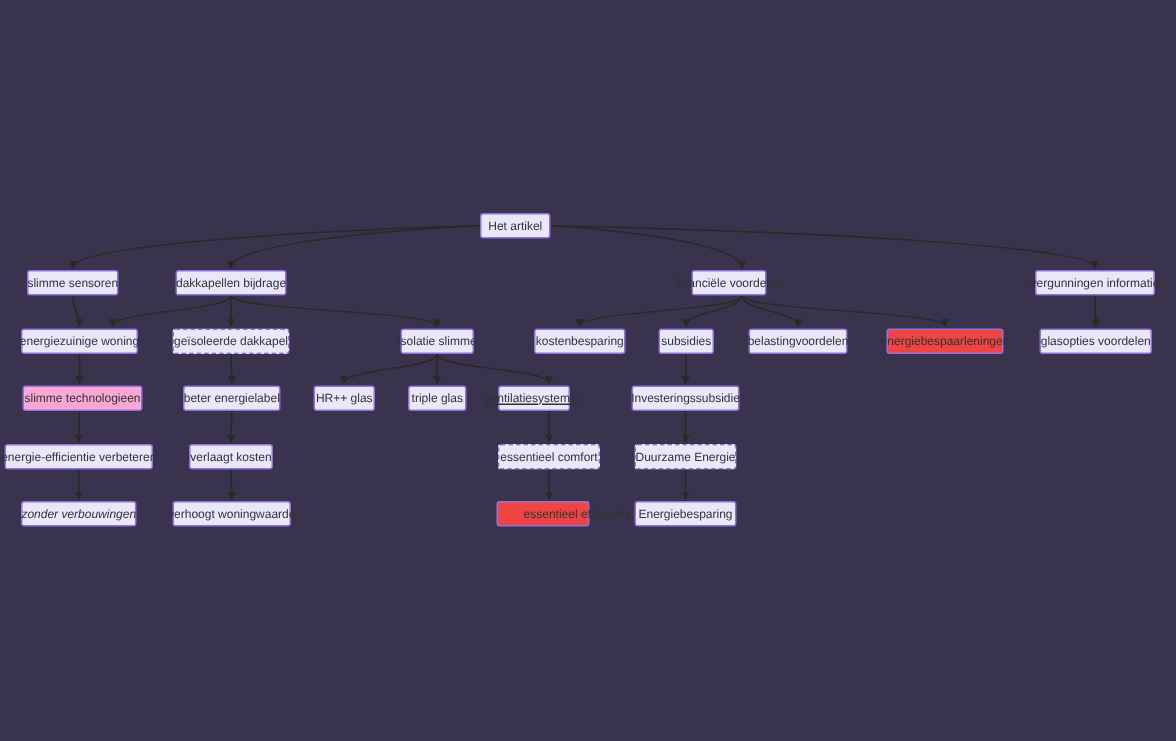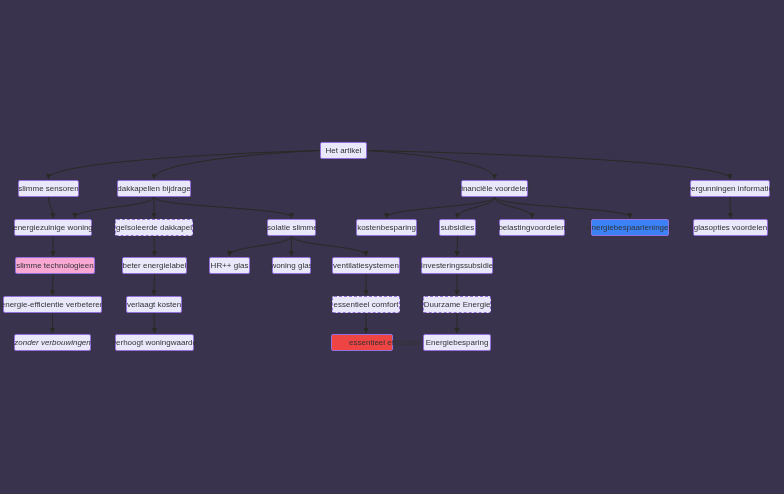--- a/index.html
+++ b/index.html
@@ -69,35 +69,35 @@
       <path d="M457,274 C457,284.25 457,284.25 457,294.5" fill="none" stroke="#282a24" stroke-width="1" marker-end="url(#arrow)"></path>
       <path d="M52.5,313 C52.5,322.75 52.5,322.75 52.5,332.5" fill="none" stroke="#282a24" stroke-width="1" marker-end="url(#arrow)"></path>
       <path d="M154,313 C154,322.75 154.5,322.75 154.5,332.5" fill="none" stroke="#282a24" stroke-width="1" marker-end="url(#arrow)"></path>
       <path d="M366,313 C366,322.75 366,322.75 366,332.5" fill="none" stroke="#282a24" stroke-width="1" marker-end="url(#arrow)"></path>
       <path d="M457,313 C457,322.75 457,322.75 457,332.5" fill="none" stroke="#282a24" stroke-width="1" marker-end="url(#arrow)"></path>
     </svg>
   <div id="node-layer">
       <div class="node" style="left: 320px; top: 142px; width: 47px; height: 17px; background: rgb(233, 231, 250); border-color: rgb(147, 112, 219); color: rgb(51, 51, 51);">Het artikel</div>
       <div class="node" style="left: 18px; top: 180px; width: 61px; height: 17px; background: rgb(233, 231, 250); border-color: rgb(147, 112, 219); color: rgb(51, 51, 51);">slimme sensoren</div>
       <div class="node" style="left: 117px; top: 180px; width: 74px; height: 17px; background: rgb(233, 231, 250); border-color: rgb(147, 112, 219); color: rgb(51, 51, 51);">dakkapellen bijdrage</div>
-      <div class="node" style="left: 461px; top: 180px; width: 67px; height: 17px; background: rgb(233, 231, 250); border-color: rgb(147, 112, 219); color: rgb(51, 51, 51);">financiële voordelen</div>
+      <div class="node" style="left: 461px; top: 180px; width: 50px; height: 17px; background: rgb(233, 231, 250); border-color: rgb(147, 112, 219); color: rgb(51, 51, 51);">financiële voordelen</div>
       <div class="node" style="left: 690px; top: 180px; width: 80px; height: 17px; background: rgb(233, 231, 250); border-color: rgb(147, 112, 219); color: rgb(51, 51, 51);">vergunningen informatie</div>
       <div class="node" style="left: 14px; top: 219px; width: 78px; height: 17px; background: rgb(233, 231, 250); border-color: rgb(147, 112, 219); color: rgb(51, 51, 51);">energiezuinige woning</div>
       <div class="node dashed" style="left: 115px; top: 219px; width: 78px; height: 17px; background: rgb(233, 231, 250); border-color: rgb(147, 112, 219); color: rgb(51, 51, 51);">geïsoleerde dakkapel</div>
       <div class="node" style="left: 267px; top: 219px; width: 49px; height: 17px; background: rgb(233, 231, 250); border-color: rgb(147, 112, 219); color: rgb(51, 51, 51);">isolatie slimme</div>
       <div class="node" style="left: 356px; top: 219px; width: 61px; height: 17px; background: rgb(233, 231, 250); border-color: rgb(147, 112, 219); color: rgb(51, 51, 51);">kostenbesparing</div>
       <div class="node" style="left: 439px; top: 219px; width: 37px; height: 17px; background: rgb(233, 231, 250); border-color: rgb(147, 112, 219); color: rgb(51, 51, 51);">subsidies</div>
       <div class="node" style="left: 499px; top: 219px; width: 66px; height: 17px; background: rgb(233, 231, 250); border-color: rgb(147, 112, 219); color: rgb(51, 51, 51);">belastingvoordelen</div>
-      <div class="node" style="left: 591px; top: 219px; width: 78px; height: 17px; background: #3b82f6; border-color: rgb(147, 112, 219); color: rgb(51, 51, 51); text-align: right;">energiebespaarleningen</div>
+      <div class="node" style="left: 591px; top: 219px; width: 78px; height: 17px; background: #ef4444; border-color: rgb(147, 112, 219); color: rgb(51, 51, 51); text-align: right;">energiebespaarleningen</div>
       <div class="node" style="left: 693px; top: 219px; width: 75px; height: 17px; background: rgb(233, 231, 250); border-color: rgb(147, 112, 219); color: rgb(51, 51, 51);">glasopties voordelen</div>
       <div class="node" style="left: 15px; top: 257px; width: 80px; height: 17px; background: #f9a8d4; border-color: rgb(147, 112, 219); color: rgb(51, 51, 51);">slimme technologieen</div>
       <div class="node" style="left: 122px; top: 257px; width: 65px; height: 17px; background: rgb(233, 231, 250); border-color: rgb(147, 112, 219); color: rgb(51, 51, 51);">beter energielabel</div>
       <div class="node" style="left: 209px; top: 257px; width: 41px; height: 17px; background: rgb(233, 231, 250); border-color: rgb(147, 112, 219); color: rgb(51, 51, 51);">HR++ glas</div>
-      <div class="node" style="left: 272px; top: 257px; width: 39px; height: 17px; background: rgb(233, 231, 250); border-color: rgb(147, 112, 219); color: rgb(51, 51, 51);">woning glas</div>
-      <div class="node" style="left: 332px; top: 257px; width: 68px; height: 17px; background: rgb(233, 231, 250); border-color: rgb(147, 112, 219); color: rgb(51, 51, 51);">ventilatiesystemen</div>
+      <div class="node" style="left: 272px; top: 257px; width: 39px; height: 17px; background: rgb(233, 231, 250); border-color: rgb(147, 112, 219); color: rgb(51, 51, 51);">triple glas</div>
+      <div class="node" style="left: 332px; top: 257px; width: 48px; height: 17px; background: rgb(233, 231, 250); border-color: rgb(147, 112, 219); color: rgb(51, 51, 51); text-decoration: underline;">ventilatiesystemen</div>
       <div class="node" style="left: 421px; top: 257px; width: 72px; height: 17px; background: rgb(233, 231, 250); border-color: rgb(147, 112, 219); color: rgb(51, 51, 51);">Investeringssubsidie</div>
       <div class="node" style="left: 3px; top: 296px; width: 99px; height: 17px; background: rgb(233, 231, 250); border-color: rgb(147, 112, 219); color: rgb(51, 51, 51);">energie-efficientie verbeteren</div>
       <div class="node" style="left: 126px; top: 296px; width: 56px; height: 17px; background: rgb(233, 231, 250); border-color: rgb(147, 112, 219); color: rgb(51, 51, 51);">verlaagt kosten</div>
       <div class="node dashed" style="left: 332px; top: 296px; width: 68px; height: 17px; background: rgb(233, 231, 250); border-color: rgb(147, 112, 219); color: rgb(51, 51, 51);">essentieel comfort</div>
       <div class="node dashed" style="left: 423px; top: 296px; width: 68px; height: 17px; background: rgb(233, 231, 250); border-color: rgb(147, 112, 219); color: rgb(51, 51, 51);">Duurzame Energie</div>
       <div class="node" style="left: 14px; top: 334px; width: 77px; height: 17px; background: rgb(233, 231, 250); border-color: rgb(147, 112, 219); color: rgb(51, 51, 51); font-style: italic;">zonder verbouwingen</div>
       <div class="node" style="left: 115px; top: 334px; width: 79px; height: 17px; background: rgb(233, 231, 250); border-color: rgb(147, 112, 219); color: rgb(51, 51, 51);">verhoogt woningwaarde</div>
       <div class="node" style="left: 331px; top: 334px; width: 62px; height: 17px; background: #ef4444; border-color: rgb(147, 112, 219); color: rgb(51, 51, 51); padding-left: 48px;">essentieel efficientie</div>
       <div class="node" style="left: 423px; top: 334px; width: 68px; height: 17px; background: rgb(233, 231, 250); border-color: rgb(147, 112, 219); color: rgb(51, 51, 51);">Energiebesparing</div>
     </div>

